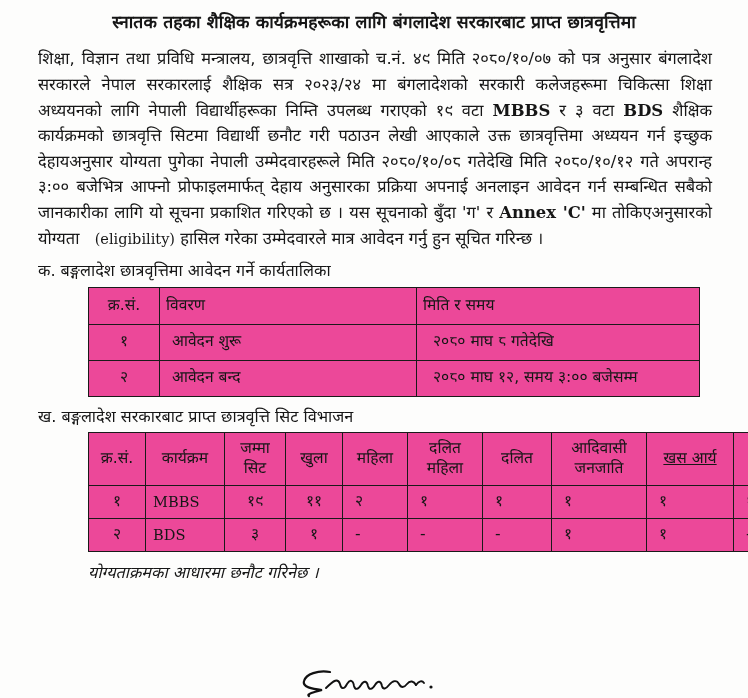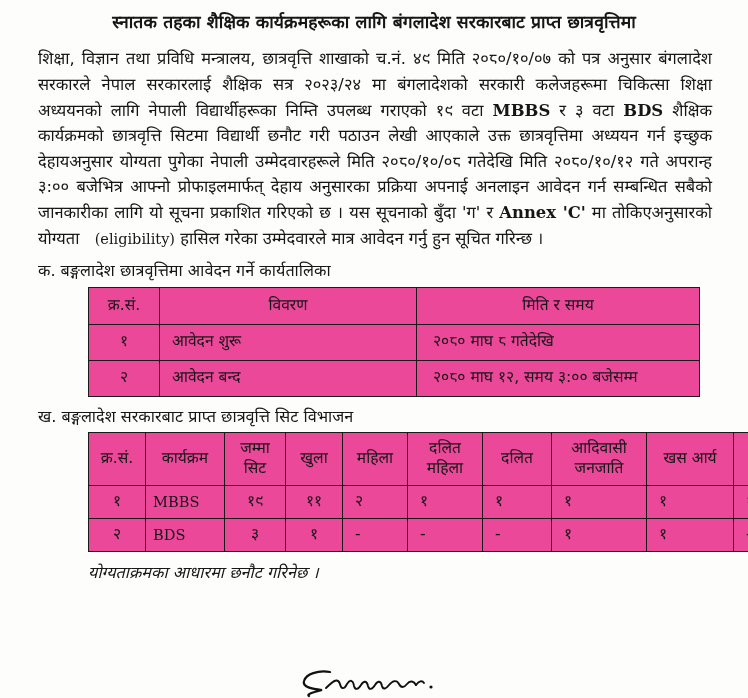--- a/index.html
+++ b/index.html
@@ -101,21 +101,21 @@
     text-align: center;
     height: 30px;
   }
   .schedule-table td {
     height: 29px;
   }
   .schedule-table .col-sn { width: 58px; text-align: center; }
   .schedule-table .col-desc { width: 244px; text-align: left; padding-left: 12px; }
   .schedule-table .col-date { text-align: left; padding-left: 16px; }
   .schedule-table th.col-desc,
-  .schedule-table th.col-date { text-align: center; padding-left: 6px; }
+  .schedule-table th.col-date { text-align: left; padding-left: 6px; }
 
   
   .seats-table {
     width: 614px;
   }
   .seats-table th {
     text-align: center;
     height: 46px;
     font-size: 15.2px;
     padding: 2px 3px;
@@ -138,21 +138,21 @@
     text-align: center;
   }
   .seats-table .c0 { width: 44px; }
   .seats-table .c1 { width: 66px; }
   .seats-table .c2 { width: 48px; }
   .seats-table .c3 { width: 44px; }
   .seats-table .c4 { width: 52px; }
   .seats-table .c5 { width: 62px; }
   .seats-table .c6 { width: 56px; }
   .seats-table .c7 { width: 82px; }
-  .seats-table .c8 { width: 74px; }
+  .seats-table .c8 { width: 74px; text-decoration: underline; }
   .seats-table .c9 { width: 58px; }
   .seats-table td.dash { text-align: left; padding-left: 12px; }
 
   
   .footer-note {
     padding: 9px 40px 0 88px;
     font-size: 16.2px;
     line-height: 1.52;
     text-align: justify;
   }

